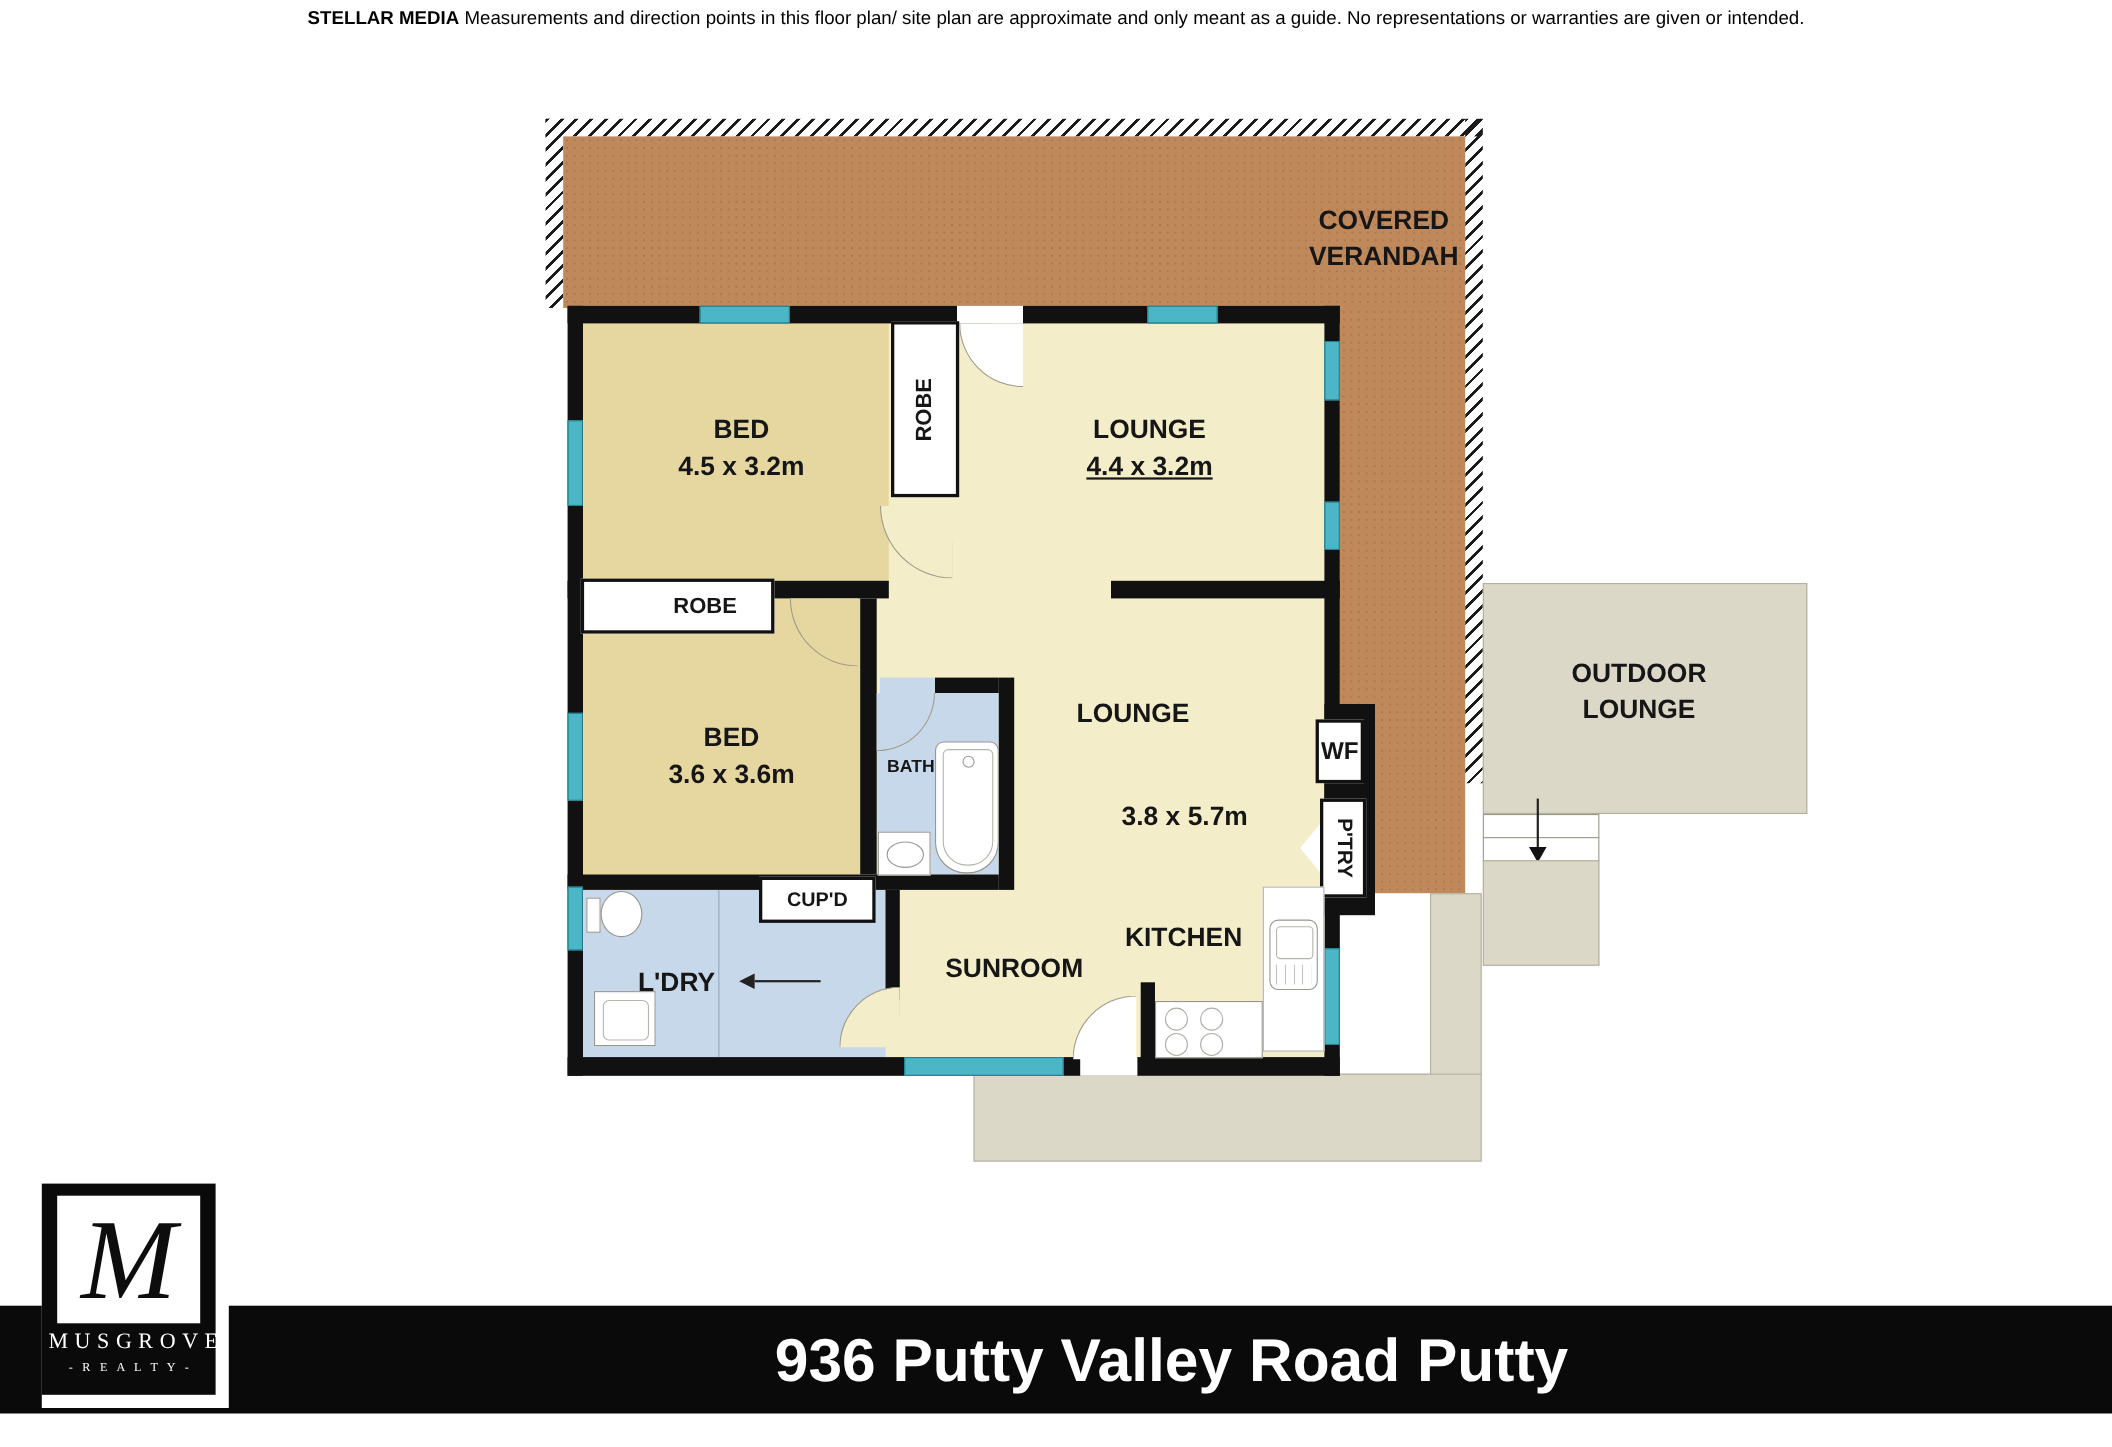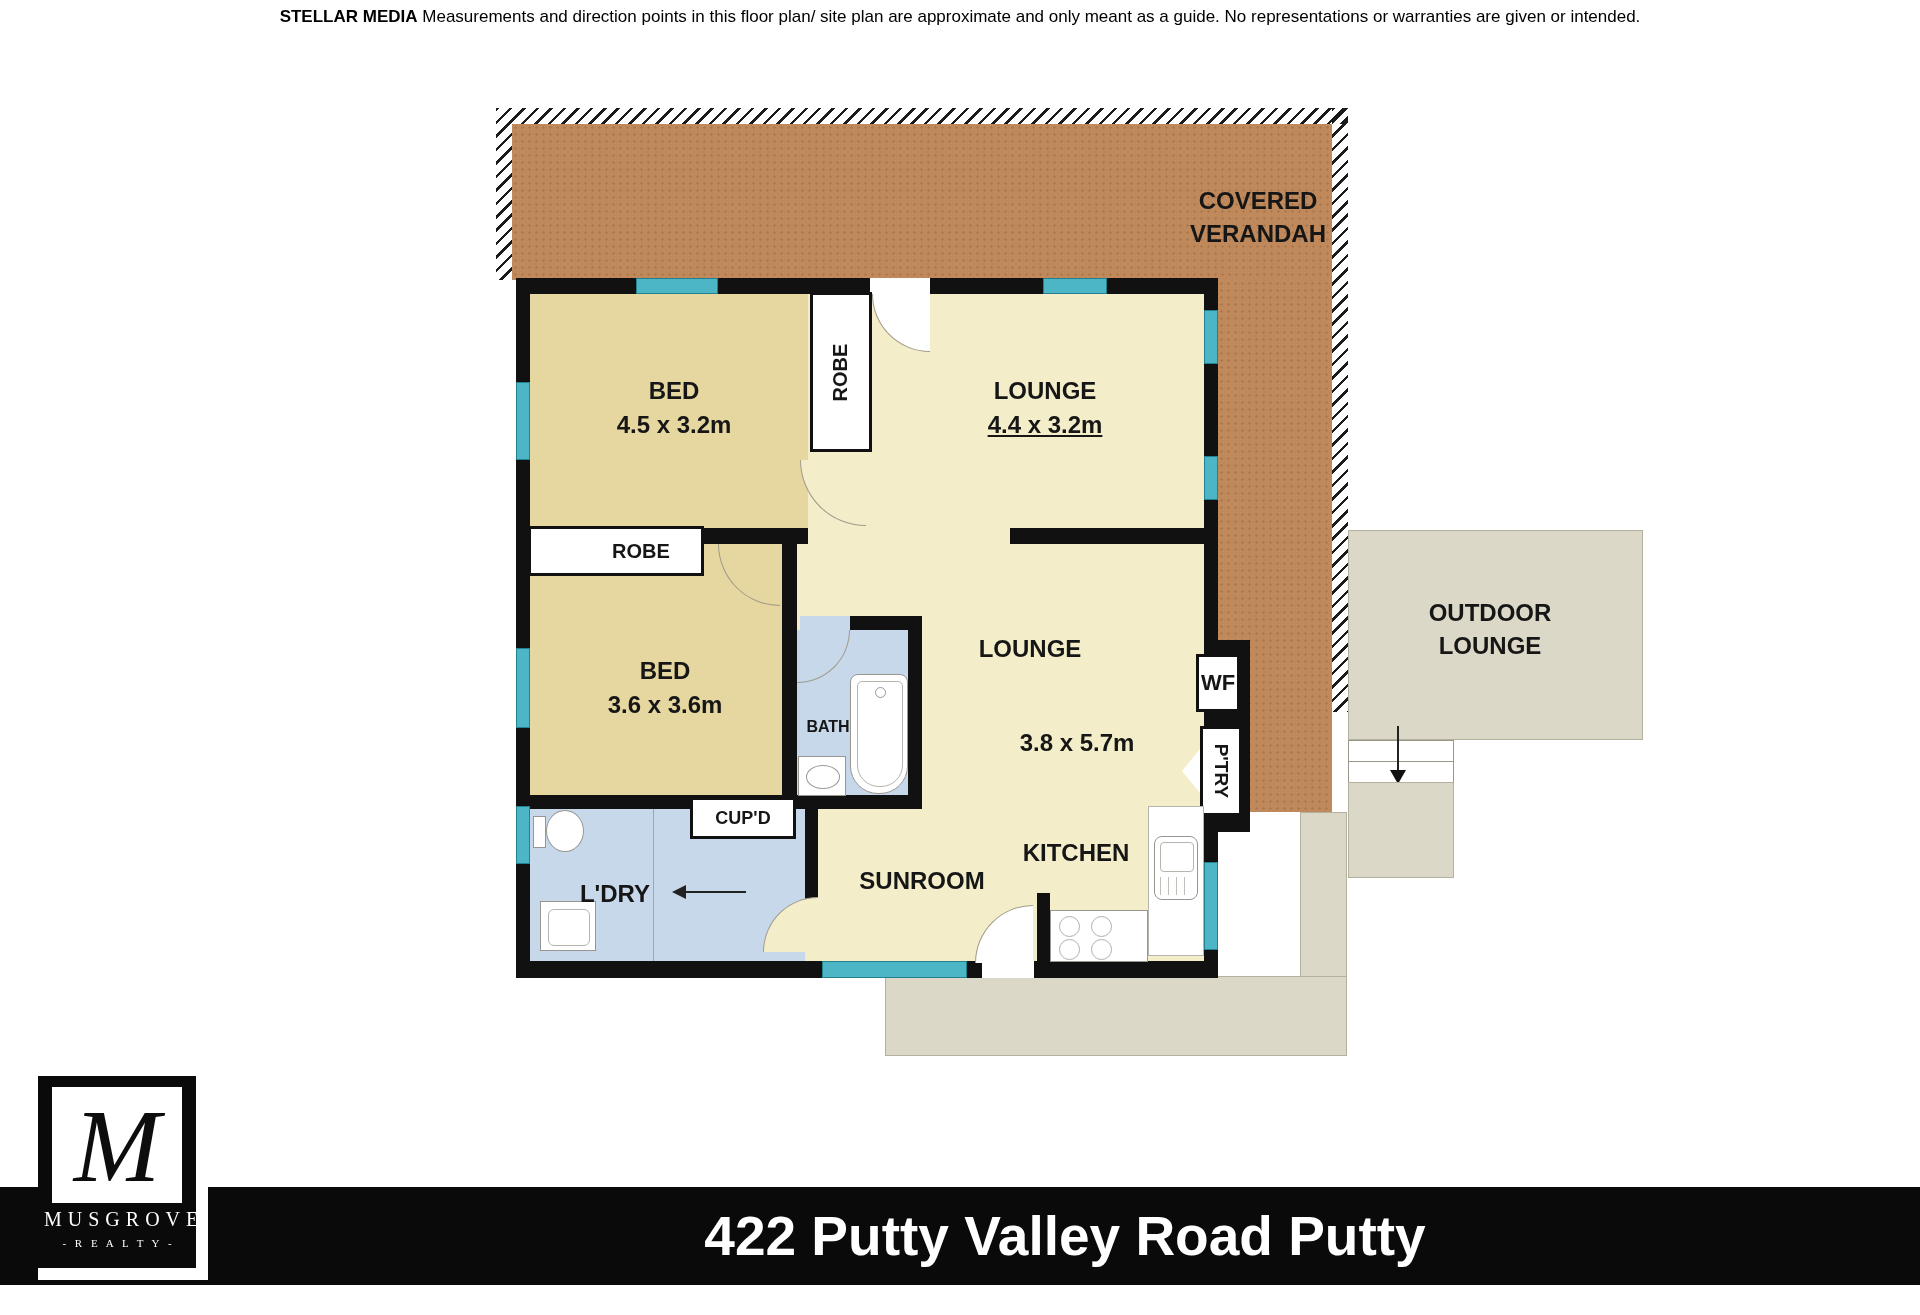--- a/index.html
+++ b/index.html
@@ -160,29 +160,29 @@
   </div>
 
   <div class="lbl f24" style="left:534px;top:376px;width:280px;">BED</div>
   <div class="lbl f24" style="left:534px;top:410px;width:280px;">4.5 x 3.2m</div>
   <div class="lbl f24" style="left:910px;top:376px;width:270px;">LOUNGE</div>
   <div class="lbl f24" style="left:910px;top:410px;width:270px;text-decoration:underline;">4.4 x 3.2m</div>
   <div class="lbl f24" style="left:530px;top:656px;width:270px;">BED</div>
   <div class="lbl f24" style="left:530px;top:690px;width:270px;">3.6 x 3.6m</div>
   <div class="lbl f24" style="left:930px;top:634px;width:200px;">LOUNGE</div>
   <div class="lbl f24" style="left:977px;top:728px;width:200px;">3.8 x 5.7m</div>
-  <div class="lbl f16" style="left:798px;top:688px;width:60px;margin-top:29px;">BATH</div>
+  <div class="lbl f16" style="left:798px;top:688px;width:60px;">BATH</div>
   <div class="lbl f24" style="left:560px;top:879px;width:110px;">L'DRY</div>
   <div class="tri-west" style="left:672px;top:885px;"></div>
   <div class="abs" style="left:686px;top:891px;width:60px;height:2px;background:#222;"></div>
   <div class="lbl f24" style="left:822px;top:866px;width:200px;">SUNROOM</div>
   <div class="lbl f24" style="left:976px;top:838px;width:200px;">KITCHEN</div>
 
   <div class="footer-bar"></div>
-  <div class="footer-address">422 Putty Valley Road Putty</div>
+  <div class="footer-address">936 Putty Valley Road Putty</div>
   <div class="logo-frame">
     <div class="logo-box">
       <div class="logo-m">
         <span>M</span>
       </div>
       <div class="logo-name">MUSGROVE</div>
       <div class="logo-tag">- R E A L T Y -</div>
     </div>
   </div>
 

